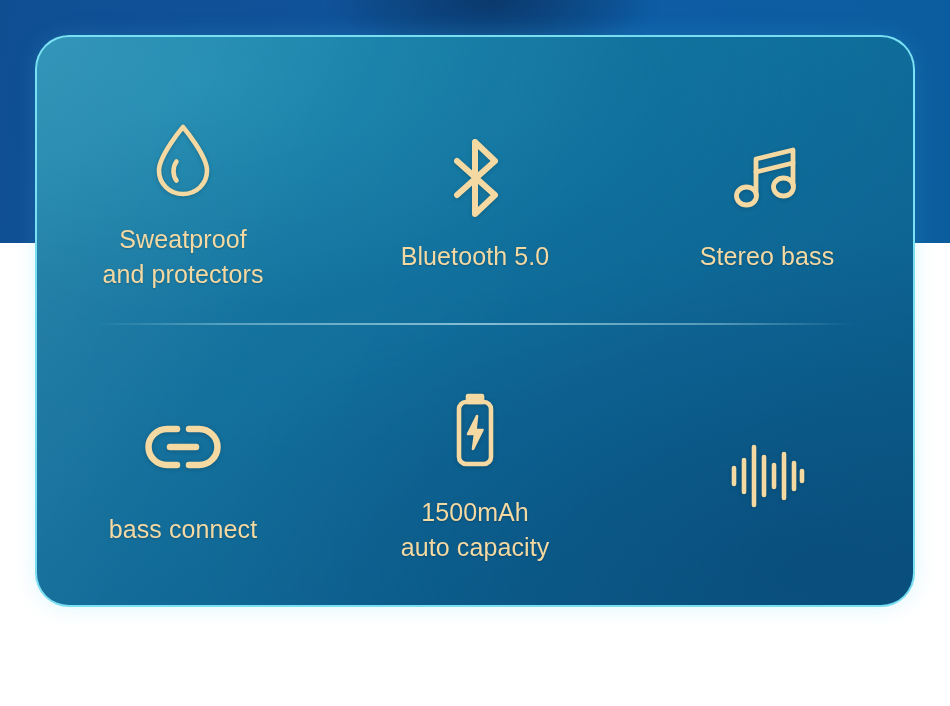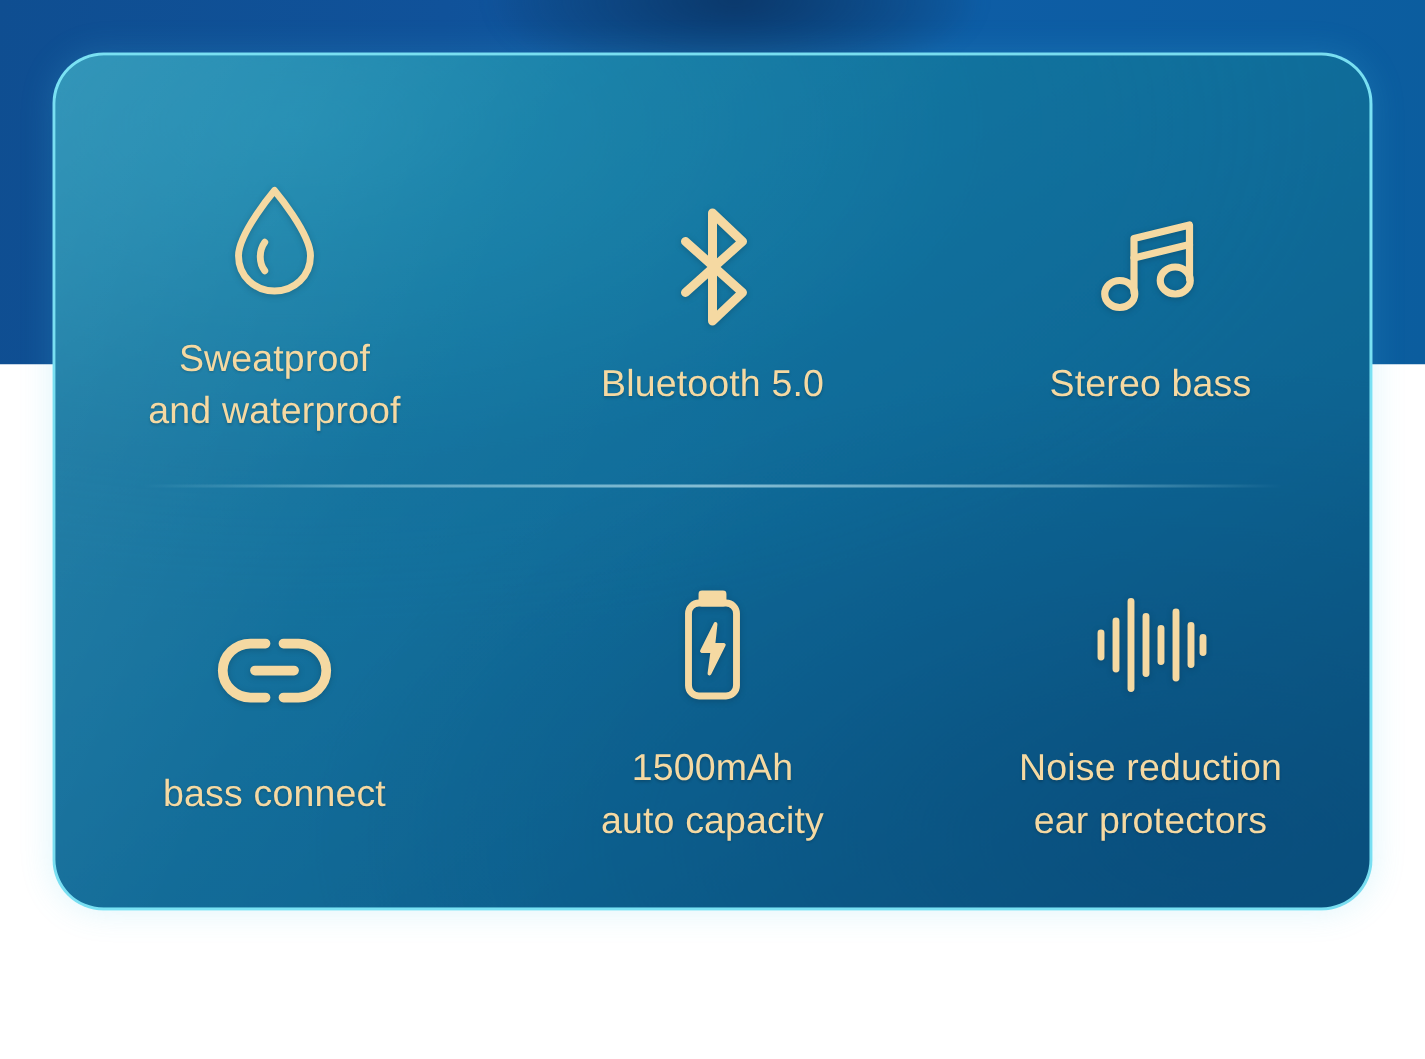--- a/index.html
+++ b/index.html
@@ -154,21 +154,21 @@
       <div class="row row-1">
 
         <div class="cell">
           <div class="icon-wrap">
             <svg width="66" height="78" viewBox="0 0 66 78" fill="none" stroke="#f5d9a2" stroke-width="4.6" stroke-linecap="round" stroke-linejoin="round">
               <path d="M33 5 C33 5 9 33.5 9 48.5 C9 62 19.8 72 33 72 C46.2 72 57 62 57 48.5 C57 33.5 33 5 33 5 Z"></path>
               <path d="M26.5 39.5 C22.5 45 22.5 53.5 26.5 58.5"></path>
             </svg>
           </div>
           <div class="label">Sweatproof
-and waterproof</div>
+and protectors</div>
         </div>
 
         <div class="cell">
           <div class="icon-wrap">
             <svg width="62" height="82" viewBox="0 0 62 82" fill="none" stroke="#f5d9a2" stroke-width="6" stroke-linecap="round" stroke-linejoin="round">
               <path d="M31 5 L31 77 L51 58 L13 24 M13 58 L51 24 L31 5"></path>
             </svg>
           </div>
           <div class="label">Bluetooth 5.0</div>
         </div>
@@ -218,22 +218,20 @@
               <path d="M5 27 L5 43"></path>
               <path d="M15 19 L15 51"></path>
               <path d="M25 6 L25 64"></path>
               <path d="M35 16 L35 54"></path>
               <path d="M45 24 L45 46"></path>
               <path d="M55 13 L55 57"></path>
               <path d="M65 22 L65 48"></path>
               <path d="M73 30 L73 40"></path>
             </svg>
           </div>
-          <div class="label">Noise reduction
-ear protectors</div>
         </div>
 
       </div>
 
     </div>
   </div>
 
 </div>
 
 </body></html>

